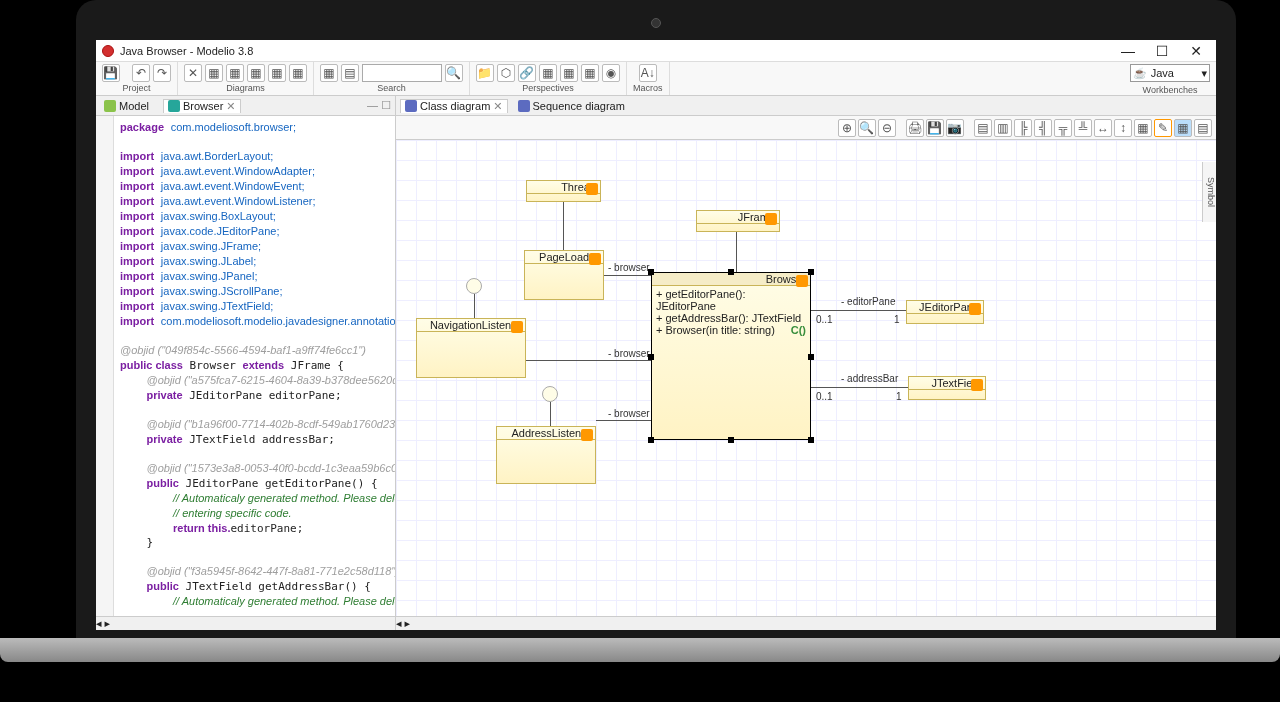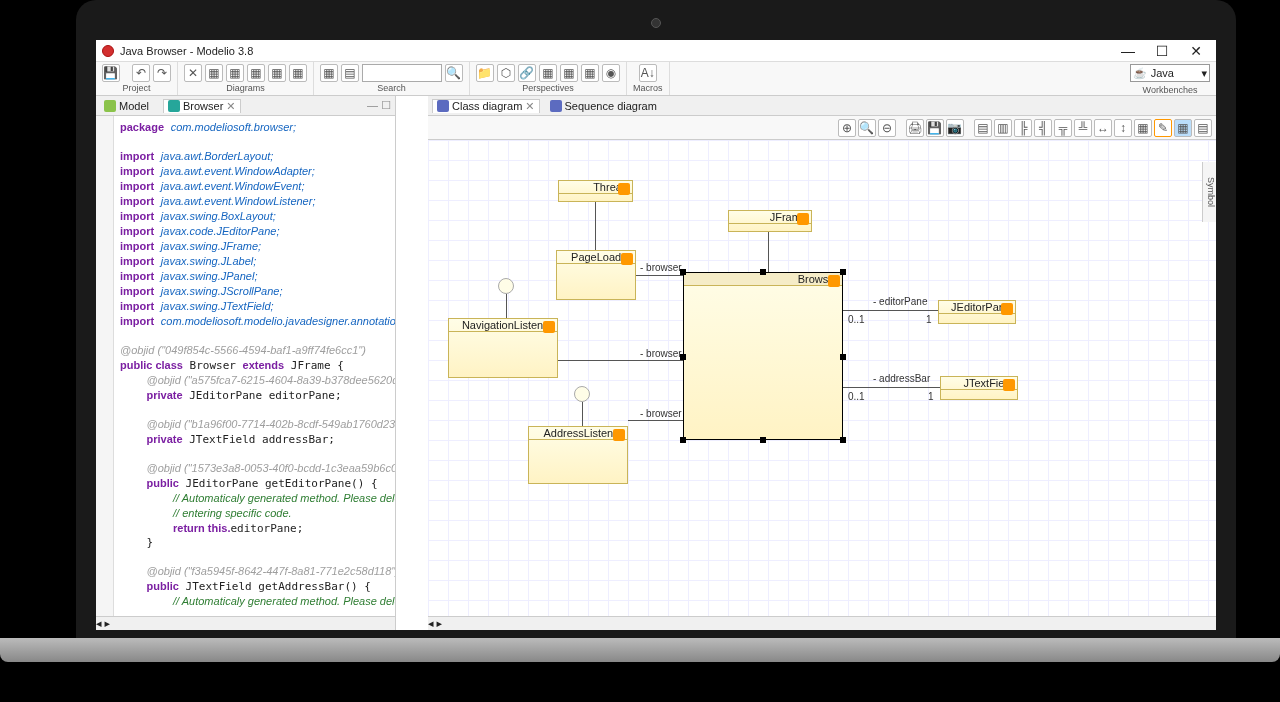--- a/index.html
+++ b/index.html
@@ -23,24 +23,24 @@
 .body { flex:1; display:flex; overflow:hidden; }
 .leftpane { width:300px; border-right:1px solid #ccc; display:flex; flex-direction:column; }
 .lefttabs { height:20px; background:#f0f0f0; border-bottom:1px solid #ccc; display:flex; align-items:center; padding:0 4px; gap:10px; }
 .tab { display:flex; align-items:center; gap:3px; padding:0 4px; }
 .tab.active { background:#fff; border:1px solid #ccc; border-bottom:none; }
 .tabicon { width:12px; height:12px; background:#8bc34a; border-radius:2px; }
 .gutter { width:18px; background:#f5f5f5; border-right:1px solid #ddd; }
 .codewrap { flex:1; display:flex; overflow:hidden; }
 .code { flex:1; overflow:auto; padding:4px 6px; font-family:Consolas,monospace; font-size:11px; line-height:14px; white-space:pre; background:#fff; }
 .code .kw { color:#7b1fa2; font-weight:bold; }
-.code .pkg { color:#1565c0;font-style:italic; }
+.code .pkg { color:#1565c0; }
 .code .ann { color:#9e9e9e; font-style:italic; }
 .code .cm { color:#2e7d32; font-style:italic; }
-.rightpane { flex:1; display:flex; flex-direction:column;margin-left:32px; }
+.rightpane { flex:1; display:flex; flex-direction:column; }
 .righttabs { height:20px; background:#f0f0f0; border-bottom:1px solid #ccc; display:flex; align-items:center; padding:0 4px; gap:6px; }
 .dgtoolbar { height:24px; background:#f8f8f8; border-bottom:1px solid #ccc; display:flex; align-items:center; justify-content:flex-end; padding:0 4px; gap:2px; }
 .canvas { flex:1; position:relative; background:#fff; background-image:linear-gradient(#eef 1px,transparent 1px),linear-gradient(90deg,#eef 1px,transparent 1px); background-size:20px 20px; overflow:hidden; }
 .cls { position:absolute; background:linear-gradient(#fffde7,#fff3c4); border:1px solid #c9b458; }
 .cls.sel { border:1px solid #000; }
 .cls .hdr { border-bottom:1px solid #c9b458; padding:0 4px; text-align:right; font-weight:normal; position:relative; }
 .cls .jicon { position:absolute; right:2px; top:2px; width:12px; height:12px; background:#ff9800; border-radius:2px; }
 .cls .body { padding:2px 4px; font-size:10px; }
 .conn { position:absolute; border-top:1px solid #555; }
 .connv { position:absolute; border-left:1px solid #555; }
@@ -242,20 +242,25 @@
           <div class="connv" style="left:78px;top:154px;height:24px"></div>
 
           <div class="cls" style="left:100px;top:286px;width:100px;height:58px">
             <div class="hdr"><span>AddressListener</span><span class="jicon"></span></div>
           </div>
           <div class="circle" style="left:146px;top:246px"></div>
           <div class="connv" style="left:154px;top:262px;height:24px"></div>
 
           <div class="cls sel" style="left:255px;top:132px;width:160px;height:168px">
             <div class="hdr" style="background:#f5ecc7"><span>Browser</span><span class="jicon"></span></div>
+            <div class="body" style="flex-direction:column;display:block">
+              <div>+ getEditorPane(): JEditorPane</div>
+              <div>+ getAddressBar(): JTextField</div>
+              <div><span>+ Browser(in title: string)</span> <span style="float:right;color:#388e3c;font-weight:bold">C()</span></div>
+            </div>
           </div>
           <div class="handle" style="left:252px;top:129px"></div>
           <div class="handle" style="left:332px;top:129px"></div>
           <div class="handle" style="left:412px;top:129px"></div>
           <div class="handle" style="left:252px;top:214px"></div>
           <div class="handle" style="left:412px;top:214px"></div>
           <div class="handle" style="left:252px;top:297px"></div>
           <div class="handle" style="left:332px;top:297px"></div>
           <div class="handle" style="left:412px;top:297px"></div>
 

